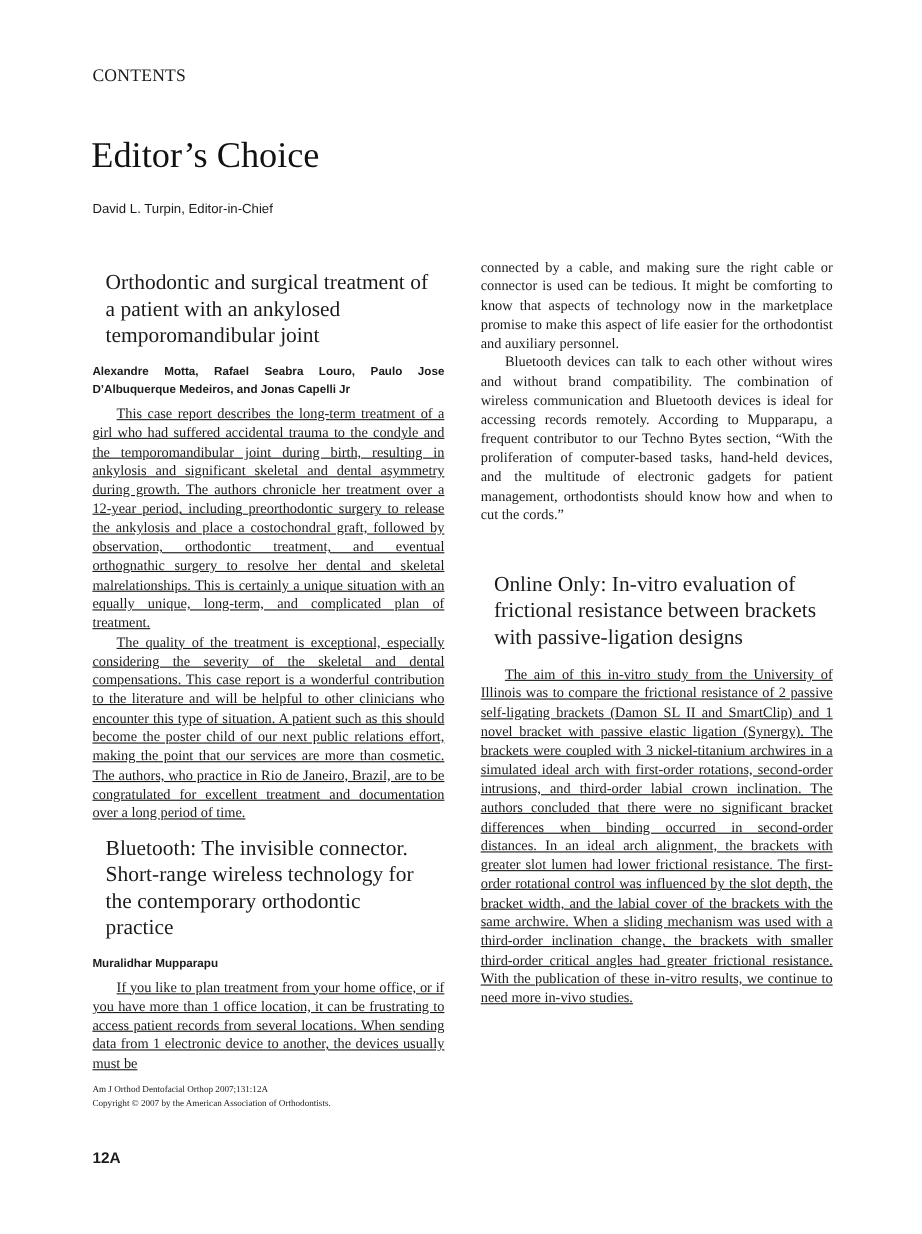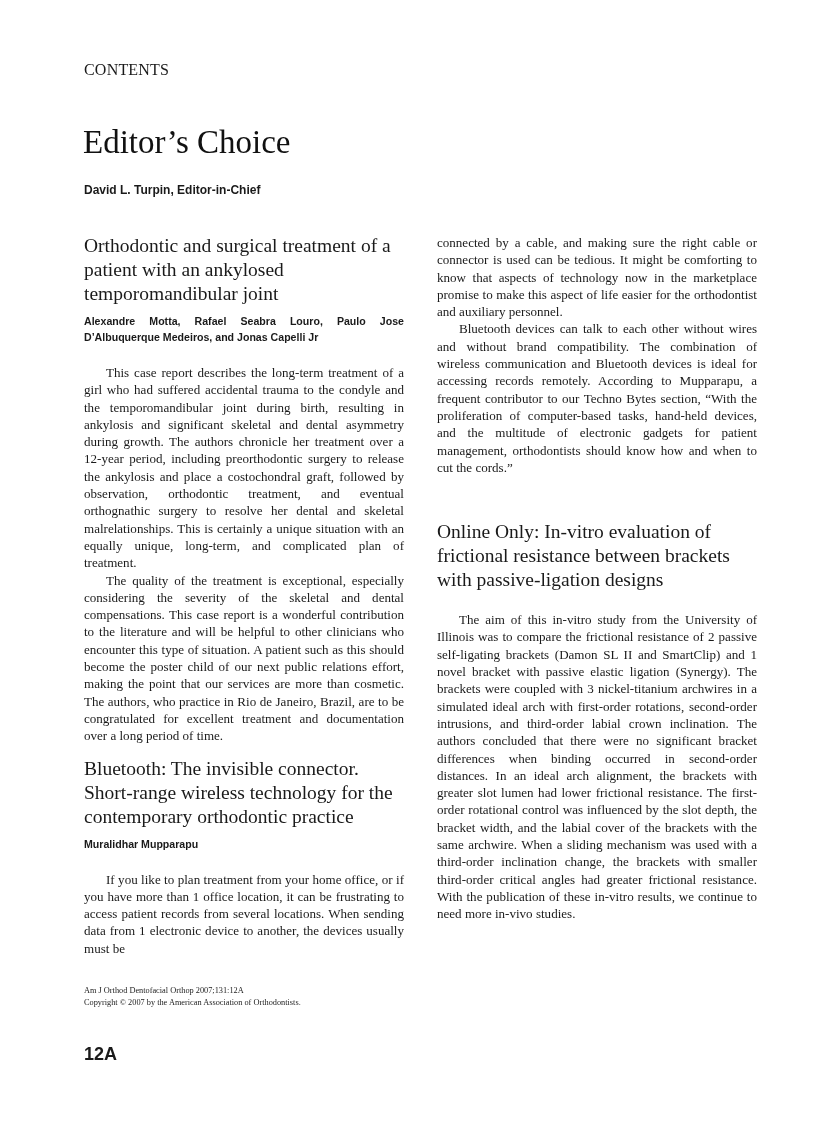--- a/index.html
+++ b/index.html
@@ -11,47 +11,47 @@
     .section-label {
       position: absolute; left: 84px; top: 61px;
       font-size: 16px; letter-spacing: 0.2px; color: #1a1a1a;
     }
     .page-title {
       position: absolute; left: 83px; top: 122px;
       font-size: 33px; line-height: 40px; color: #111;
     }
     .editor {
       position: absolute; left: 84px; top: 183px;
-      font-family: "Liberation Sans", sans-serif; font-weight: bold;
+      font-family: "Liberation Sans", sans-serif; font-weight: normal;
       font-size: 12px; color: #1a1a1a;
     }
     .col { position: absolute; width: 320px; }
     .col-left { left: 84px; top: 234px; }
     .col-right { left: 437px; top: 234px; width: 320px; }
     .art-title {
-      font-size: 19.5px; line-height: 24px; margin: 0; font-weight: normal; color: #1a1a1a;
+      font-size: 19.5px; line-height: 24px; margin: 12px; font-weight: normal; color: #1a1a1a;
     }
     .art-authors {
       font-family: "Liberation Sans", sans-serif; font-weight: bold;
       font-size: 10.6px; line-height: 16px; margin-top: 7px; text-align: justify;
       color: #1a1a1a;
     }
     .body-text {
       font-size: 13.05px; line-height: 17.3px; text-align: justify; margin: 0;
       hyphens: auto;
     }
     .para { text-indent: 22px; margin: 0; }
-    .gap-after-authors { margin-top: 19px; }
+    .gap-after-authors { margin-top: 5px; text-decoration: underline; }
     .footer-cite {
       position: absolute; left: 84px; top: 985px; width: 320px;
       font-size: 8.3px; line-height: 12.4px; color: #222;
     }
     .page-number {
       position: absolute; left: 84px; top: 1044px;
-      font-family: "Liberation Sans", sans-serif; font-weight: bold; font-size: 18px;
+      font-family: "Liberation Sans", sans-serif; font-weight: bold; font-size: 14px;
     }
   </style>
 </head>
 <body>
 
 <div class="section-label">CONTENTS</div>
 <h1 class="page-title" style="margin:0;font-weight:normal;">Editor’s Choice</h1>
 <div class="editor">David L. Turpin, Editor-in-Chief</div>
 
 <div class="col col-left">

